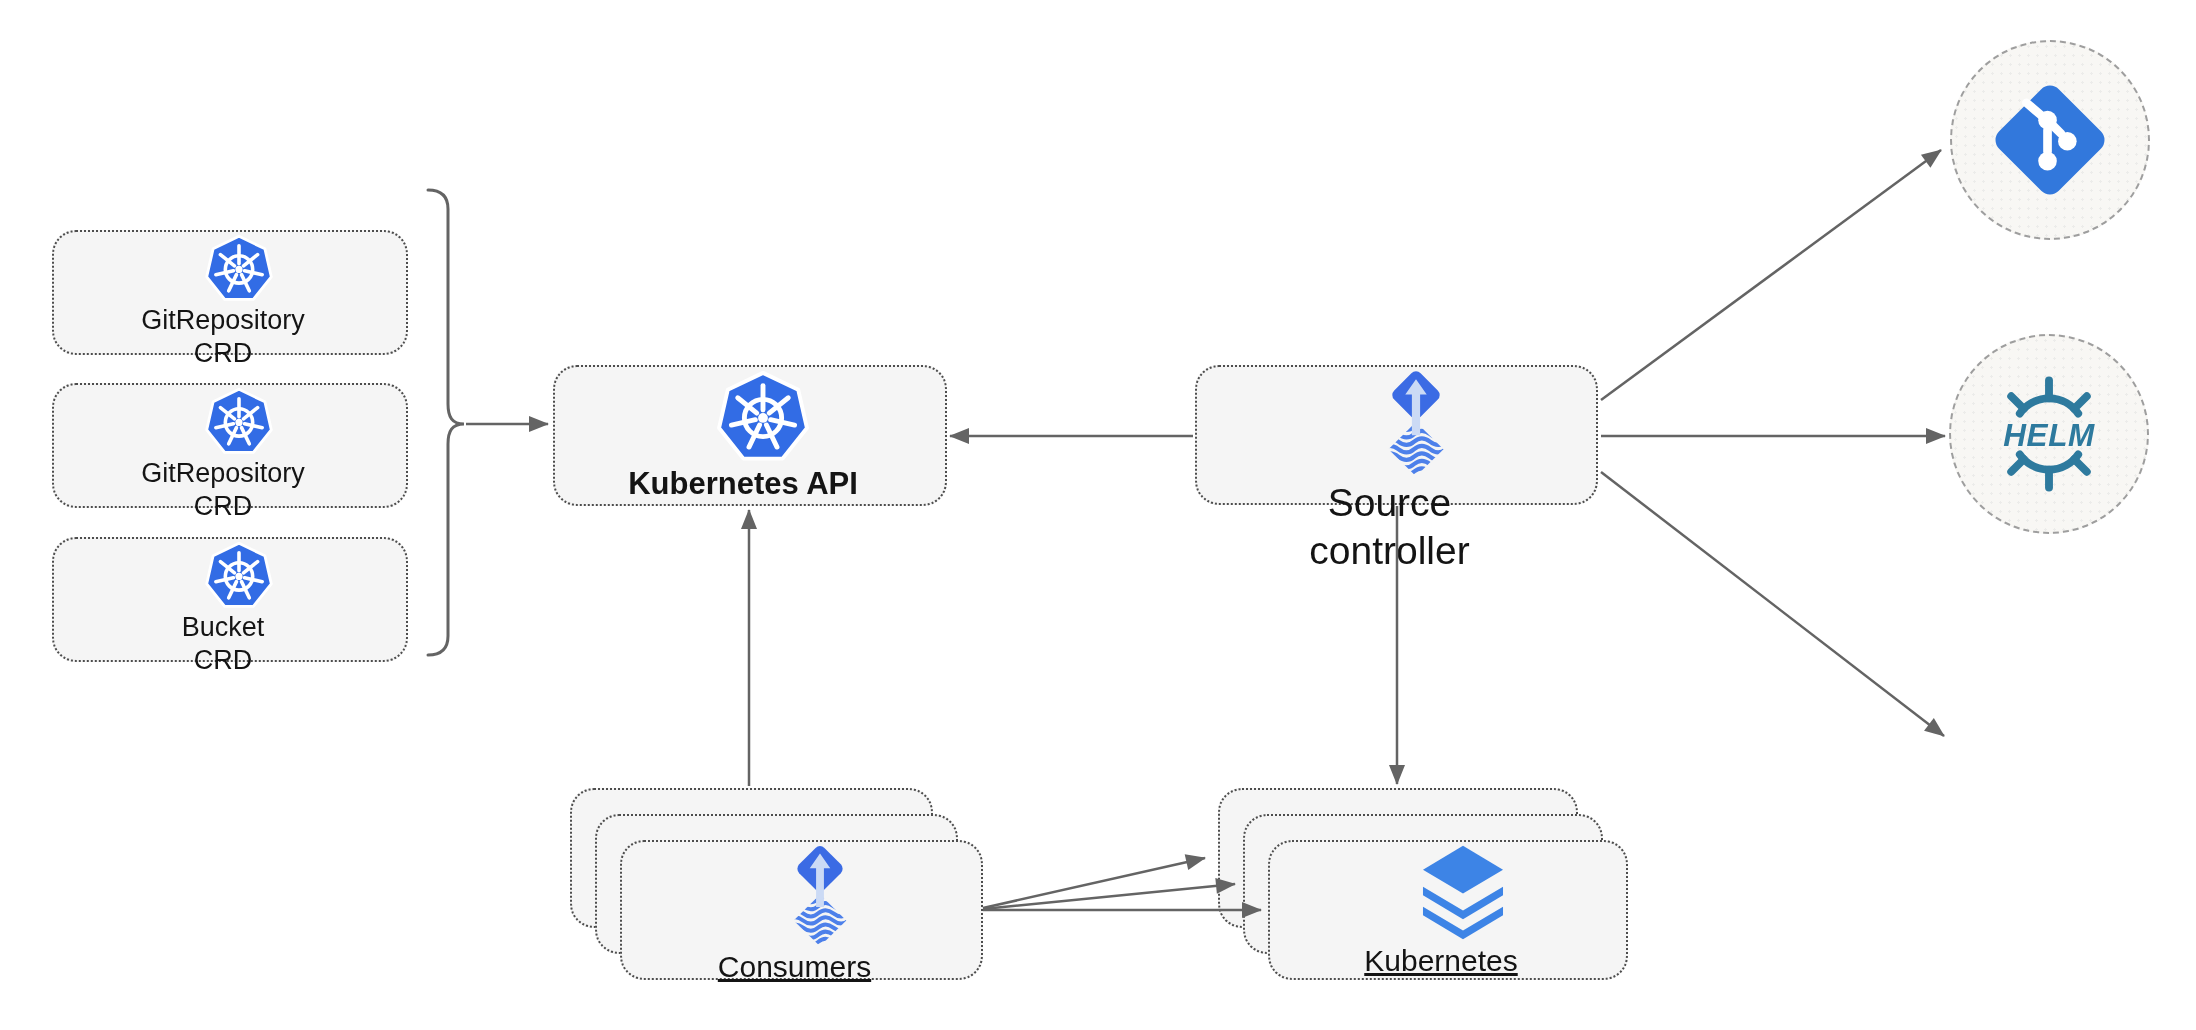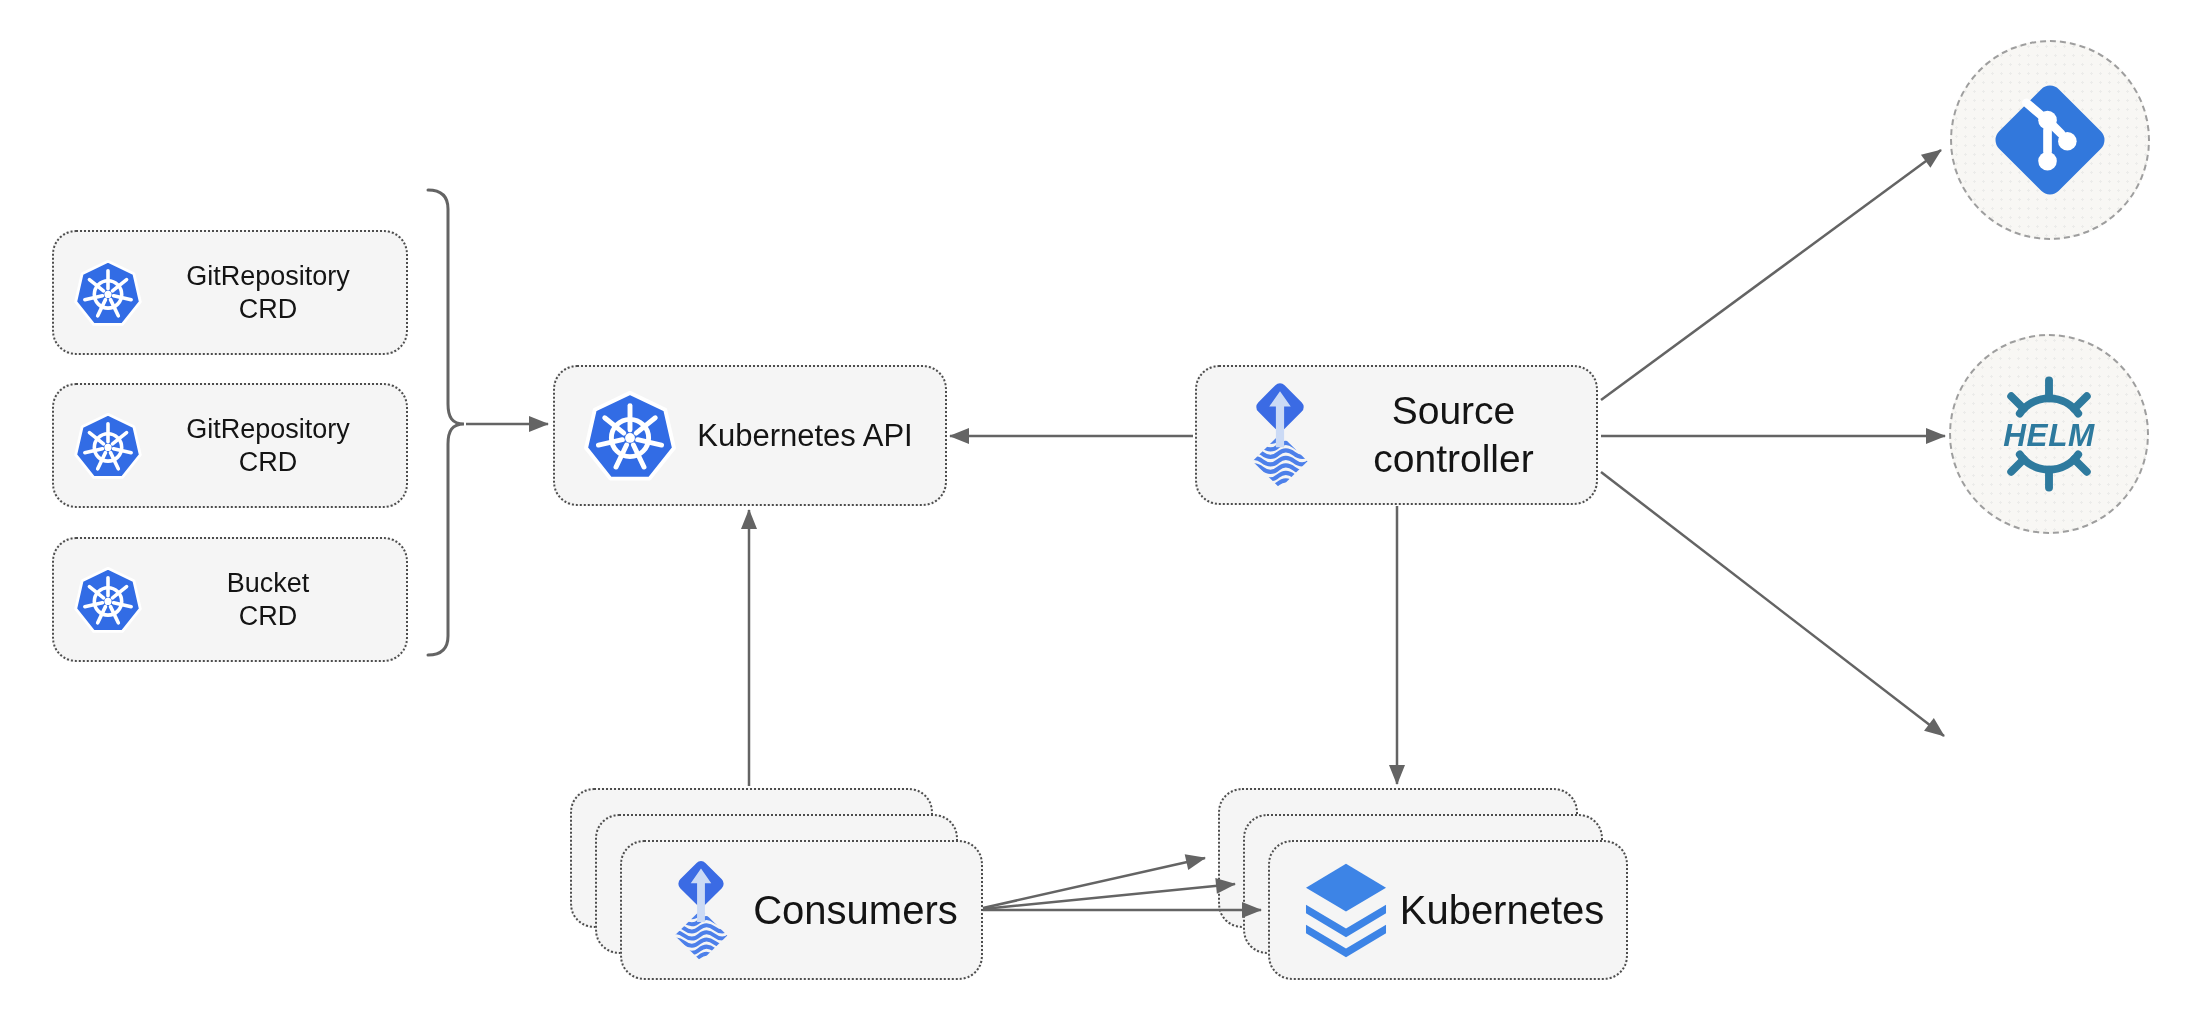--- a/index.html
+++ b/index.html
@@ -3,32 +3,32 @@
 <meta charset="utf-8">
 <style>
   html,body{margin:0;padding:0;background:#ffffff;}
   .canvas{
     position:relative;width:2196px;height:1030px;background:#ffffff;
     font-family:"Liberation Sans",sans-serif;color:#141414;overflow:hidden;
   }
   .node{
     position:absolute;box-sizing:border-box;background:#f5f5f5;
     border:2px dotted #4d4d4d;border-radius:24px;
-    display:flex;align-items:center;z-index:1;
+    display:flex;align-items:center;z-index:1;flex-direction:column;
   }
   .stackbox{
     position:absolute;box-sizing:border-box;background:#f5f5f5;
     border:2px dotted #4d4d4d;border-radius:24px;z-index:1;
   }
   .lbl{flex:1;text-align:center;line-height:1.22;padding-right:14px;}
   .lbl .ln{display:block;}
   .crd-lbl{font-size:27px;}
   .api-lbl{font-size:31px;}
   .sc-lbl{font-size:39px;}
-  .stack-lbl{font-size:40px;}
+  .stack-lbl{font-size:30px;text-decoration:underline;}
   .nodeicon{flex:none;}
   .circle{
     position:absolute;width:200px;height:200px;border-radius:50%;
     box-sizing:border-box;background:#f8f7f4;
     background-image:radial-gradient(#ececea 1.2px, transparent 1.2px);
     background-size:9px 9px;
     border:2.5px dashed #9e9e9e;
     display:flex;align-items:center;justify-content:center;z-index:1;
   }
   .overlay{position:absolute;left:0;top:0;z-index:5;pointer-events:none;}
@@ -133,21 +133,21 @@
   <div class="node" style="left:52px;top:537px;width:356px;height:125px;">
     <svg class="nodeicon" style="margin-left:18px" width="72" height="72" viewBox="0 0 100 100">
         <use href="#def-k8s"></use>
       </svg>
     <div class="lbl crd-lbl">
       <span class="ln">Bucket</span>
       <span class="ln">CRD</span>
     </div>
   </div>
 
-  <div class="node" style="left:553px;top:365px;width:394px;height:141px;">
+  <div class="node" style="left:553px;top:365px;width:394px;height:141px;font-weight:bold;">
     <svg class="nodeicon" style="margin-left:26px" width="98" height="98" viewBox="0 0 100 100">
         <use href="#def-k8s"></use>
       </svg>
     <div class="lbl api-lbl">Kubernetes API</div>
   </div>
 
   <div class="node" style="left:1195px;top:365px;width:403px;height:140px;">
     <svg class="nodeicon" style="margin-left:38px" width="90" height="112" viewBox="0 0 96 120">
         <use href="#def-flux"></use>
       </svg>

